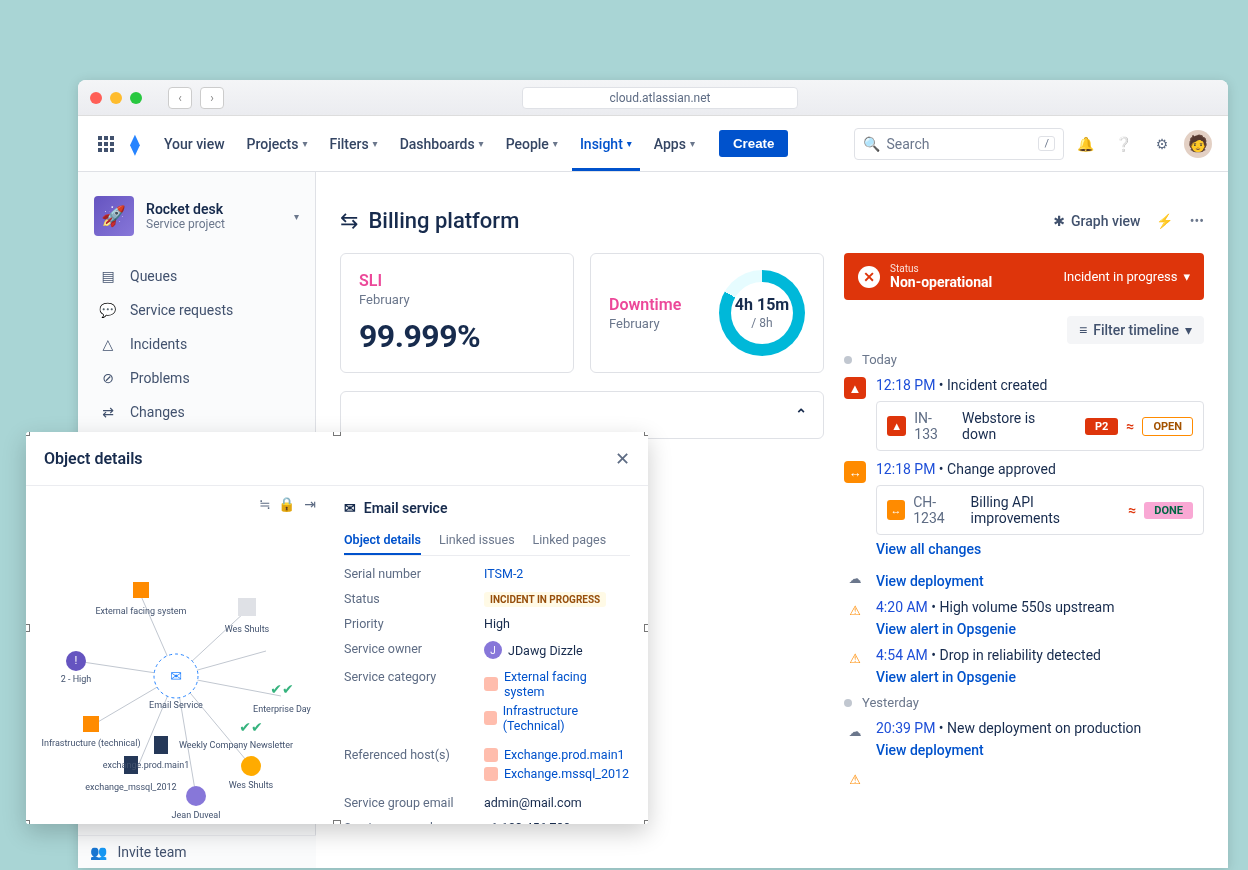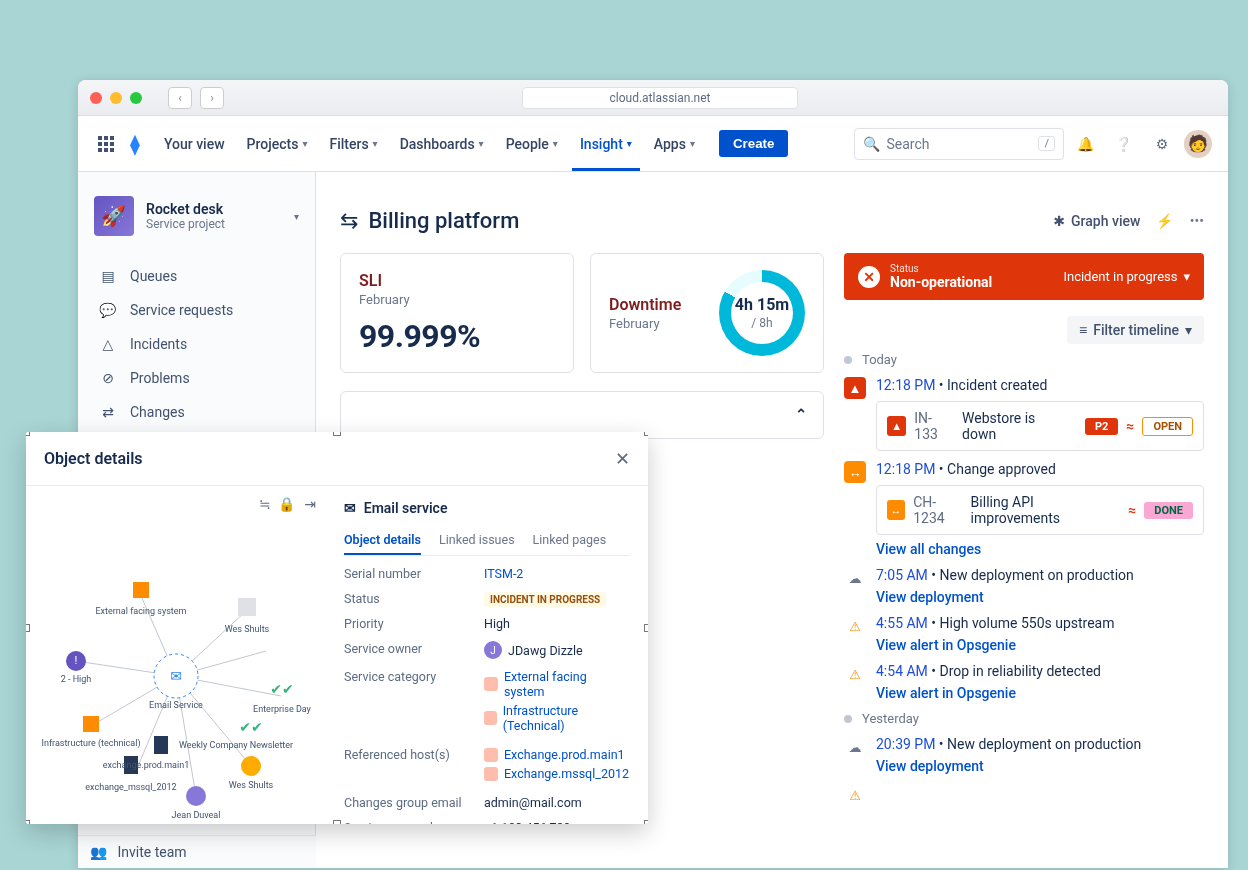--- a/index.html
+++ b/index.html
@@ -36,21 +36,21 @@
   .main { flex:1; padding: 20px 24px; overflow:hidden; position:relative;}
   .crumbs { color:#5e6c84; font-size:14px;}
   .page-title-row { display:flex; align-items:center; justify-content:space-between; margin-top:16px;}
   .page-title { display:flex; align-items:center; gap:10px; font-size:22px; font-weight:500; color:#172b4d;}
   .title-actions { display:flex; align-items:center; gap:16px;}
   .graphview { display:flex; align-items:center; gap:6px; color:#42526e; font-weight:500;}
   .content-row { display:flex; gap:20px; margin-top:20px;}
   .left-col { flex:1; min-width:0;}
   .cards { display:flex; gap:16px;}
   .card { flex:1; border:1px solid #dfe1e6; border-radius:6px; padding:16px 18px; display:flex; justify-content:space-between; align-items:center;}
-  .card h4 { font-size:16px; font-weight:600; color:#7f1d1d;}
+  .card h4 { font-size:16px; font-weight:600; color:#ec4899;}
   .card .sub { font-size:13px; color:#6b778c; margin-top:2px;}
   .big { font-size:32px; font-weight:700; margin-top:10px; letter-spacing:-0.5px;}
   .donut { width:86px; height:86px; border-radius:50%; background: conic-gradient(#00b8d9 0 300deg, #e6fcff 300deg 360deg); display:flex; align-items:center; justify-content:center; position:relative;}
   .donut::before { content:""; position:absolute; width:62px; height:62px; background:#fff; border-radius:50%;}
   .donut-label { position:relative; text-align:center; font-size:12px; line-height:1.3;}
   .donut-label b { font-size:16px; color:#172b4d;}
   .details-accordion { margin-top:18px; border:1px solid #dfe1e6; border-radius:6px; padding:14px 16px; display:flex; justify-content:space-between; color:#172b4d; font-weight:600;}
   .desc-text { margin-top:90px; color:#172b4d; font-size:14px;}
   .repo-row { margin-top:250px; display:flex; gap:60px; align-items:center; font-size:14px;}
   .rlinks { display:flex; align-items:center; gap:6px; color:#42526e;}
@@ -326,29 +326,28 @@
                     <span class="pill-prio">≈</span>
                     <span class="pill pill-done">DONE</span>
                   </div>
                   <a class="link">View all changes</a>
                 </div>
               </div>
 
               <div class="tl-row">
                 <div class="tl-icon ic-cloud">☁︎</div>
                 <div class="tl-main">
-                  <div class="tl-title"><span class="tl-time">7:05 AM</span> • <span>New deployment on production</span></div>
                   <a class="link">View deployment</a>
                 </div>
               </div>
 
               <div class="tl-row">
                 <div class="tl-icon ic-warn">⚠︎</div>
                 <div class="tl-main">
-                  <div class="tl-title"><span class="tl-time">4:55 AM</span> • <span>High volume 550s upstream</span></div>
+                  <div class="tl-title"><span class="tl-time">4:20 AM</span> • <span>High volume 550s upstream</span></div>
                   <a class="link">View alert in Opsgenie</a>
                 </div>
               </div>
 
               <div class="tl-row">
                 <div class="tl-icon ic-warn">⚠︎</div>
                 <div class="tl-main">
                   <div class="tl-title"><span class="tl-time">4:54 AM</span> • <span>Drop in reliability detected</span></div>
                   <a class="link">View alert in Opsgenie</a>
                 </div>
@@ -483,21 +482,21 @@
                 <span class="sq"></span>
                 <a>Exchange.prod.main1</a>
               </div>
           <div class="chip">
                 <span class="sq"></span>
                 <a>Exchange.mssql_2012</a>
               </div>
         </div>
           </div>
         <div class="kv">
-            <div class="k">Changes group email</div>
+            <div class="k">Service group email</div>
             <div class="v">admin@mail.com</div>
           </div>
         <div class="kv">
             <div class="k">Service group phone</div>
             <div class="v">+1 123 456 789</div>
           </div>
 
       </div>
     </div>
 

